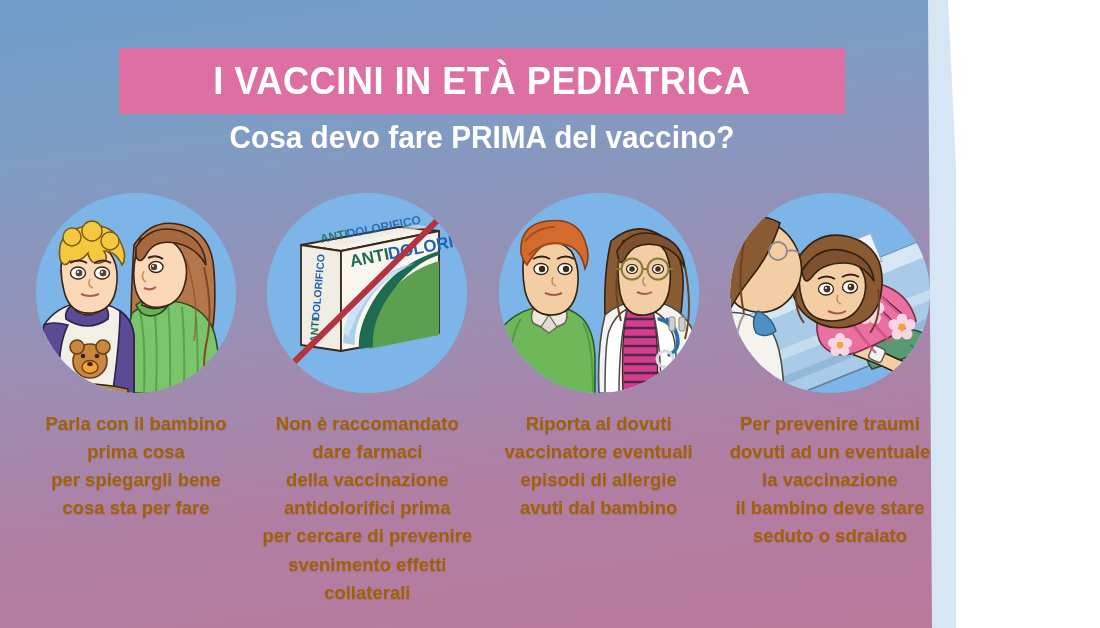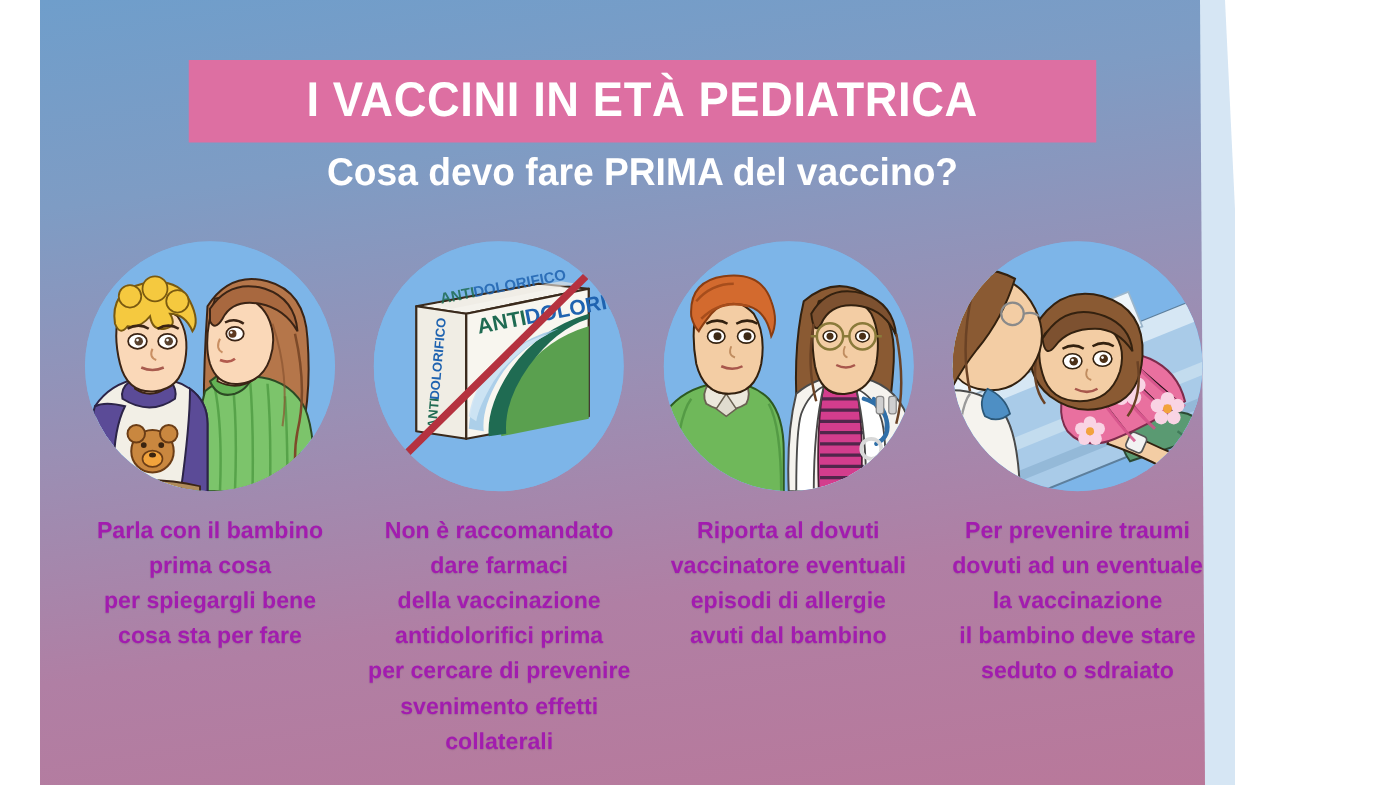--- a/index.html
+++ b/index.html
@@ -5,21 +5,20 @@
 <style>
   html,body{margin:0;padding:0;}
   body{
     width:1100px;height:628px;
     font-family:"Liberation Sans","DejaVu Sans",sans-serif;
     overflow:hidden;background:#ffffff;
   }
   #poster{
     position:relative;width:956px;height:628px;overflow:hidden;
     background:#ffffff;
-    margin-left:32px;
   }
   
   .bg-gradient{
     position:absolute;left:0;top:0;width:948px;height:628px;
     background:linear-gradient(172deg,#6f9ecb 0%,#7e9cc4 22%,#9a8fb4 48%,#b07fa4 72%,#b9789a 100%);
   }
   .bg-clip{
     position:absolute;left:0;top:0;width:1100px;height:628px;
     clip-path:polygon(0 0,934px 0,972px 628px,0 628px);
   }
@@ -50,21 +49,21 @@
     display:flex;justify-content:space-between;align-items:flex-start;
   }
   .card{width:212px;display:flex;flex-direction:column;align-items:center;}
   .circle{
     width:200px;height:200px;border-radius:50%;
     background:#7db5e8;overflow:hidden;position:relative;
     flex:0 0 auto;
   }
   .circle svg{display:block;width:200px;height:200px;}
   .caption{
-    margin-top:17px;text-align:center;color:#a21caf;
+    margin-top:17px;text-align:center;color:#a16207;
     font-weight:bold;font-size:18.5px;line-height:1.52;
     text-shadow:0 1px 1px rgba(80,50,80,.18);
   }
   .caption span{display:block;}
   
   .rail{position:absolute;left:972px;top:0;width:128px;height:628px;}
   .iss-logo{position:absolute;left:6px;top:36px;width:116px;height:122px;}
   .socials{position:absolute;left:40px;top:348px;width:46px;}
   .social{
     width:34px;height:34px;margin-bottom:8px;

